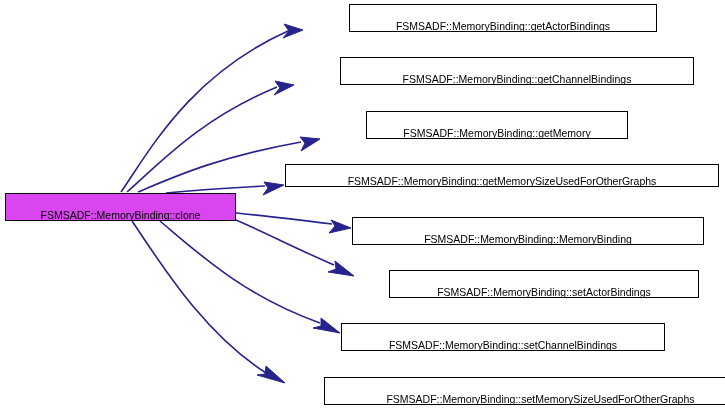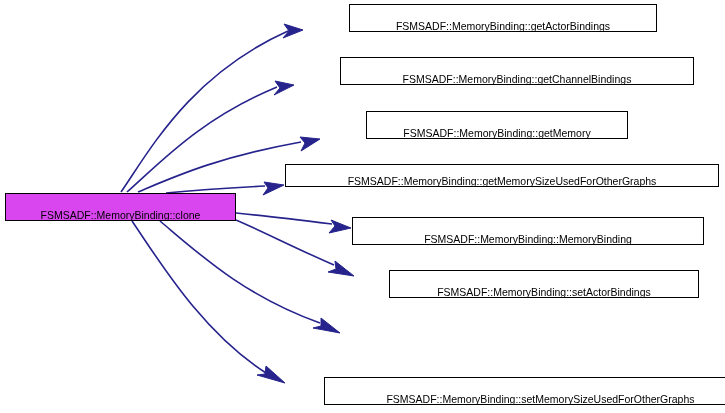--- a/index.html
+++ b/index.html
@@ -119,18 +119,21 @@
   </div>
 
   <div class="node" style="left:352px; top:217px; width:352px; height:28px;">
     <span class="node-label">FSMSADF::MemoryBinding::MemoryBinding</span>
   </div>
 
   <div class="node" style="left:355px; top:270px; width:310px; height:28px;margin-left:34px;">
     <span class="node-label">FSMSADF::MemoryBinding::setActorBindings</span>
   </div>
 
+  <div class="node" style="left:341px; top:323px; width:324px; height:28px;">
+    <span class="node-label">FSMSADF::MemoryBinding::setChannelBindings</span>
+  </div>
 
   <div class="node" style="left:286px; top:377px; width:433px; height:28px;margin-left:38px;">
     <span class="node-label">FSMSADF::MemoryBinding::setMemorySizeUsedForOtherGraphs</span>
   </div>
 
 </div>
 
 </body></html>

